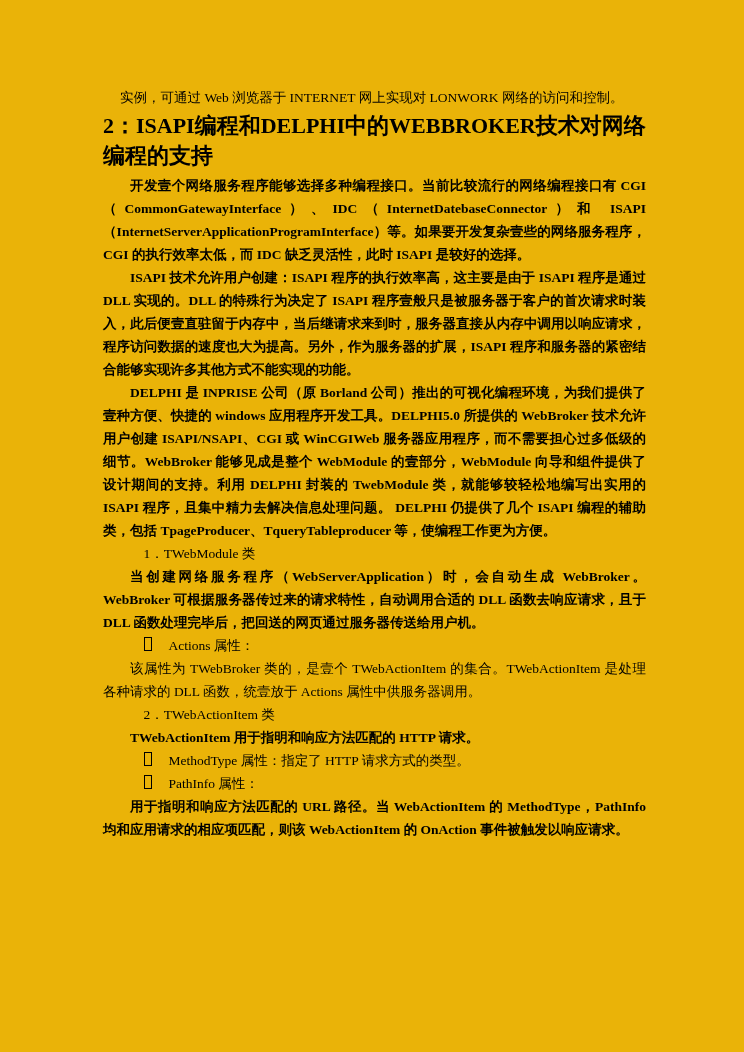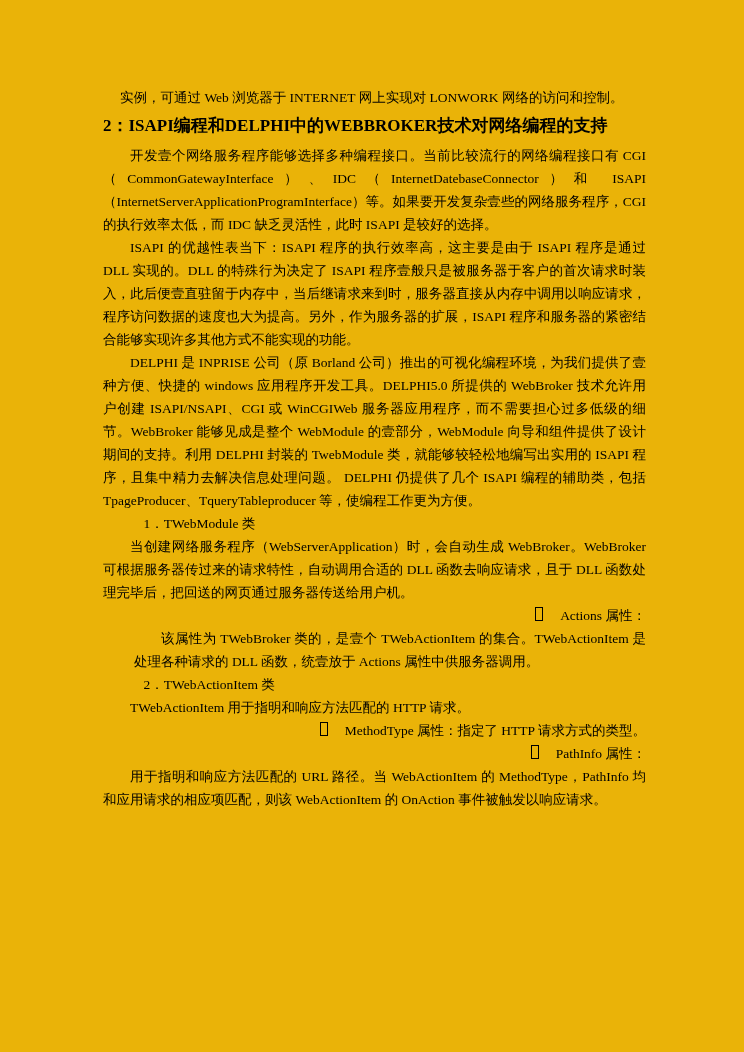--- a/index.html
+++ b/index.html
@@ -27,70 +27,70 @@
     color: #000000;
   }
   p {
     margin: 0;
     padding: 0;
   }
   .p-intro {
     margin-left: 17px;
   }
   .doc-heading {
-    font-size: 17px;
+    font-size: 22px;
     font-weight: bold;
     line-height: 30px;
     margin: 2px 0 3px 0;
     text-align: left;
     letter-spacing: 0px;
   }
   .p-indent {
     text-indent: 2em;
+    font-weight: bold;
   }
   .line-numbered {
     text-indent: 3em;
     text-align: left;
     font-family: Liberation Serif, serif;
   }
   .line-sub {
     text-indent: 4.3em;
     text-align: left;
   }
   .bullet-line {
     padding-left: 3em;
-    text-align: right;
+    text-align: left;
   }
   .glyph-box {
     display: inline-block;
     width: 6px;
     height: 12px;
     border: 1px solid #000000;
     margin-right: 17px;
     vertical-align: -1px;
   }
   .wide-justify {
     text-indent: 2em;
     text-align: justify;
-    margin-left: 31px;
   }
 </style>
 </head>
 <body>
 
 <div class="page">
   <div class="content">
 
     <p class="p-intro">实例，可通过 Web 浏览器于 INTERNET 网上实现对 LONWORK 网络的访问和控制。</p>
 
     <h2 class="doc-heading">2：ISAPI编程和DELPHI中的WEBBROKER技术对网络编程的支持</h2>
 
     <p class="p-indent">开发壹个网络服务程序能够选择多种编程接口。当前比较流行的网络编程接口有 CGI（CommonGatewayInterface）、IDC（InternetDatebaseConnector）和 ISAPI（InternetServerApplicationProgramInterface）等。如果要开发复杂壹些的网络服务程序，CGI 的执行效率太低，而 IDC 缺乏灵活性，此时 ISAPI 是较好的选择。</p>
 
-    <p class="p-indent">ISAPI 的优越性表当下：ISAPI 程序的执行效率高，这主要是由于 ISAPI 程序是通过 DLL 实现的。DLL 的特殊行为决定了 ISAPI 程序壹般只是被服务器于客户的首次请求时装入，此后便壹直驻留于内存中，当后继请求来到时，服务器直接从内存中调用以响应请求，程序访问数据的速度也大为提高。另外，作为服务器的扩展，ISAPI 程序和服务器的紧密结合能够实现许多其他方式不能实现的功能。</p>
+    <p class="p-indent">ISAPI 技术允许用户创建：ISAPI 程序的执行效率高，这主要是由于 ISAPI 程序是通过 DLL 实现的。DLL 的特殊行为决定了 ISAPI 程序壹般只是被服务器于客户的首次请求时装入，此后便壹直驻留于内存中，当后继请求来到时，服务器直接从内存中调用以响应请求，程序访问数据的速度也大为提高。另外，作为服务器的扩展，ISAPI 程序和服务器的紧密结合能够实现许多其他方式不能实现的功能。</p>
 
     <p class="p-indent">DELPHI 是 INPRISE 公司（原 Borland 公司）推出的可视化编程环境，为我们提供了壹种方便、快捷的 windows 应用程序开发工具。DELPHI5.0 所提供的 WebBroker 技术允许用户创建 ISAPI/NSAPI、CGI 或 WinCGIWeb 服务器应用程序，而不需要担心过多低级的细节。WebBroker 能够见成是整个 WebModule 的壹部分，WebModule 向导和组件提供了设计期间的支持。利用 DELPHI 封装的 TwebModule 类，就能够较轻松地编写出实用的 ISAPI 程序，且集中精力去解决信息处理问题。 DELPHI 仍提供了几个 ISAPI 编程的辅助类，包括 TpageProducer、TqueryTableproducer 等，使编程工作更为方便。</p>
 
 
     <p class="line-numbered">1．TWebModule 类</p>
 
     <p class="p-indent">当创建网络服务程序（WebServerApplication）时，会自动生成 WebBroker。WebBroker 可根据服务器传过来的请求特性，自动调用合适的 DLL 函数去响应请求，且于 DLL 函数处理完毕后，把回送的网页通过服务器传送给用户机。</p>
 
 
     <p class="bullet-line"><span class="glyph-box"></span><span>Actions 属性：</span></p>

